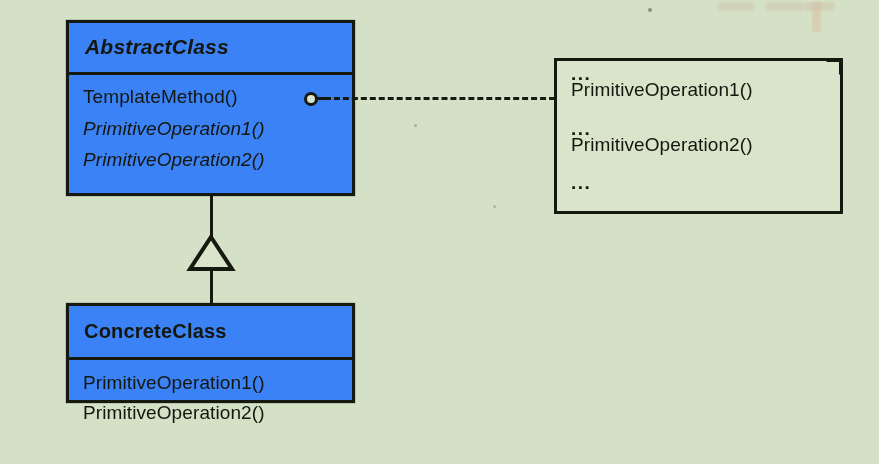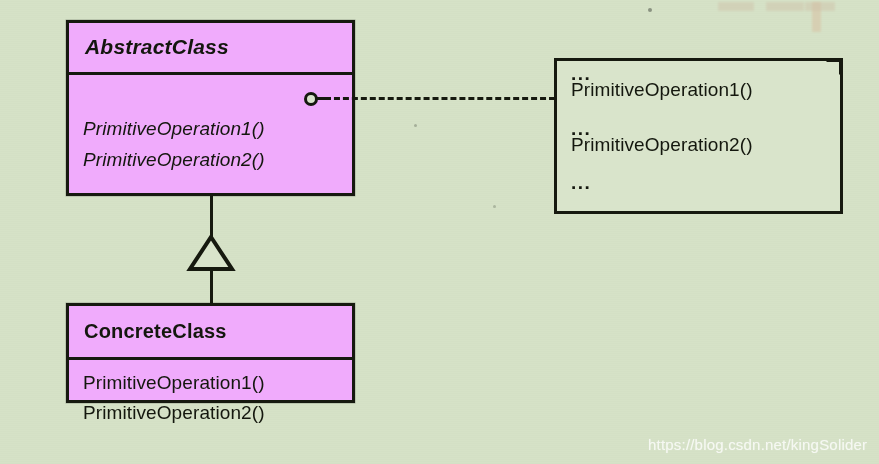--- a/index.html
+++ b/index.html
@@ -29,21 +29,21 @@
   }
   .bleed-stem{
     position:absolute;top:2px;width:9px;height:30px;
     background:#d8c4a6;opacity:.6;border-radius:1px;filter:blur(1.1px);
   }
   .speck{position:absolute;background:#4d5247;opacity:.55;border-radius:50%;}
 
   
   .uml-box{
     position:absolute;
-    background:#f0abfc;
+    background:#3b82f6;
     border:3px solid #16190f;
     box-sizing:border-box;
     box-shadow:0 0 0 0.5px rgba(0,0,0,.25);
   }
   .uml-divider{
     position:absolute;left:0;right:0;height:3px;background:#16190f;
   }
   .cls-title{
     position:absolute;
     font-weight:bold;
@@ -128,20 +128,21 @@
   <div class="speck" style="left:648px;top:8px;width:4px;height:4px;"></div>
   <div class="speck" style="left:559px;top:122px;width:3px;height:3px;opacity:.4;"></div>
   <div class="speck" style="left:556px;top:188px;width:3px;height:3px;opacity:.4;"></div>
   <div class="speck" style="left:414px;top:124px;width:3px;height:3px;opacity:.35;"></div>
   <div class="speck" style="left:493px;top:205px;width:3px;height:3px;opacity:.3;"></div>
 
   <div class="uml-box" style="left:66px;top:20px;width:289px;height:176px;">
     <div class="uml-divider" style="top:49px;"></div>
     <div class="cls-title italic" style="left:16px;top:12px;font-size:21px;">AbstractClass</div>
 
+    <div class="op" style="left:14px;top:63px;font-size:19px;">TemplateMethod()</div>
     <div class="op italic" style="left:14px;top:95px;font-size:19px;">PrimitiveOperation1()</div>
     <div class="op italic" style="left:14px;top:126px;font-size:19px;">PrimitiveOperation2()</div>
   </div>
 
   <div class="uml-box" style="left:66px;top:303px;width:289px;height:100px;">
     <div class="uml-divider" style="top:51px;"></div>
     <div class="cls-title" style="left:15px;top:14px;font-size:20px;">ConcreteClass</div>
 
     <div class="op" style="left:14px;top:66px;font-size:19px;">PrimitiveOperation1()</div>
     <div class="op" style="left:14px;top:96px;font-size:19px;">PrimitiveOperation2()</div>
@@ -161,15 +162,14 @@
     <div class="note-fold" style="right:-3px;top:-3px;"></div>
     <div class="note-fold-inner" style="right:1px;top:1px;"></div>
 
     <div class="note-ellipsis" style="left:14px;top:2px;font-size:19px;">...</div>
     <div class="note-line" style="left:14px;top:18px;font-size:19px;">PrimitiveOperation1()</div>
     <div class="note-ellipsis" style="left:14px;top:57px;font-size:19px;">...</div>
     <div class="note-line" style="left:14px;top:73px;font-size:19px;">PrimitiveOperation2()</div>
     <div class="note-ellipsis" style="left:14px;top:111px;font-size:19px;">...</div>
   </div>
 
-  <div class="watermark" style="left:648px;top:436px;">https://blog.csdn.net/kingSolider</div>
 
 </div>
 
 </body></html>

